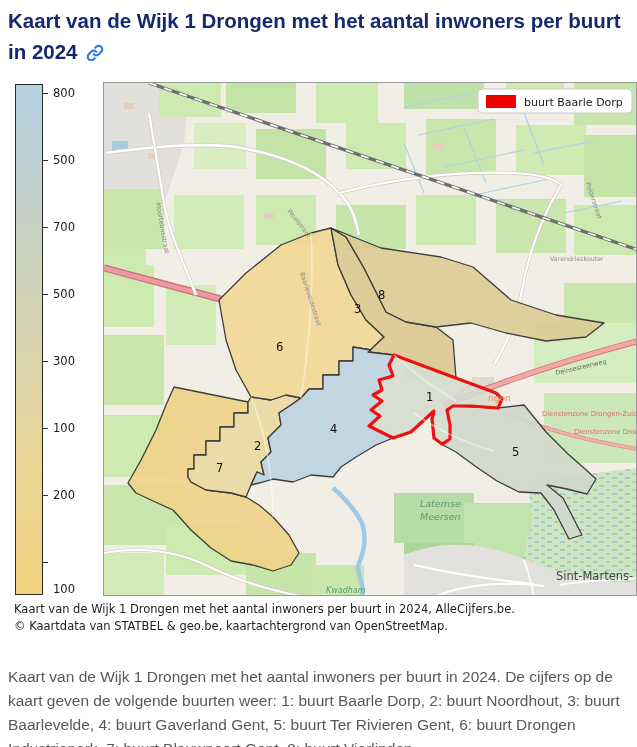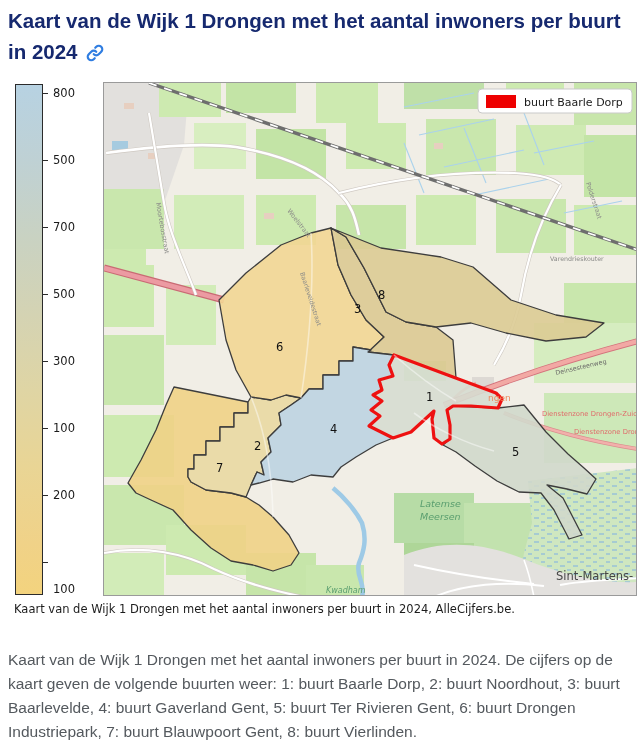--- a/index.html
+++ b/index.html
@@ -229,17 +229,18 @@
       <rect x="374" y="6" width="154" height="24" rx="4" fill="#ffffff" stroke="#c9c9c9" stroke-width="1"></rect>
       <rect x="382" y="12" width="30" height="13" fill="#ee0000"></rect>
       <text x="420" y="23" style="font-size:11px;fill:#1a1a1a">buurt Baarle Dorp</text>
     </g>
   </svg>
   </div>
 </div>
 
 <div class="caption">
   <div>Kaart van de Wijk 1 Drongen met het aantal inwoners per buurt in 2024, AlleCijfers.be.</div>
+  <div>© Kaartdata van STATBEL &amp; geo.be, kaartachtergrond van OpenStreetMap.</div>
 </div>
 
 <p class="description">Kaart van de Wijk 1 Drongen met het aantal inwoners per buurt in 2024. De cijfers op de kaart geven de volgende buurten weer: 1: buurt Baarle Dorp, 2: buurt Noordhout, 3: buurt Baarlevelde, 4: buurt Gaverland Gent, 5: buurt Ter Rivieren Gent, 6: buurt Drongen Industriepark, 7: buurt Blauwpoort Gent, 8: buurt Vierlinden.</p>
 
 </div>
 
 </body></html>

